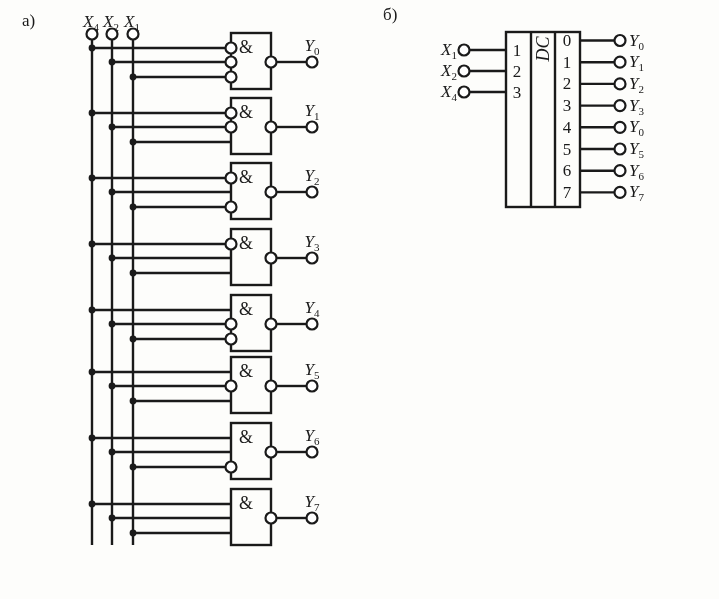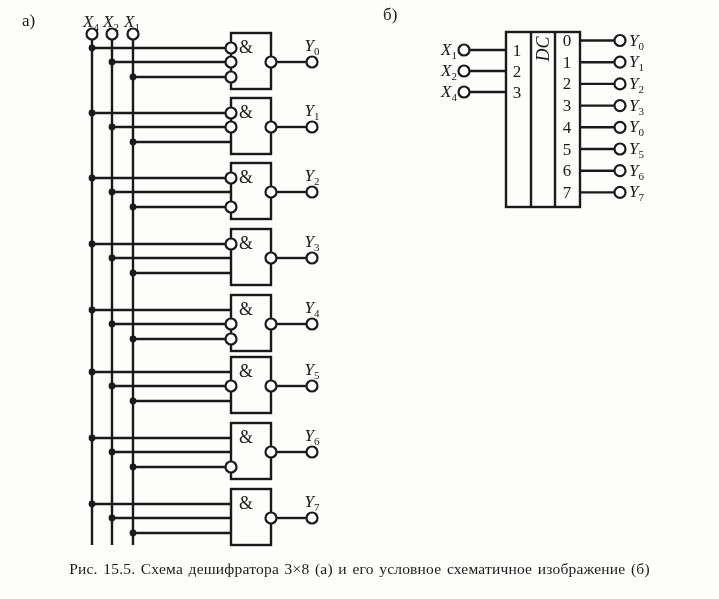--- a/index.html
+++ b/index.html
@@ -202,14 +202,13 @@
       <text x="629" y="154" fill="#1a1a1a" font-family="&quot;Liberation Serif&quot;, &quot;DejaVu Serif&quot;, serif" text-anchor="start" font-size="17" font-style="italic"><tspan>Y</tspan><tspan dy="4" font-size="11" font-style="normal">5</tspan></text>
       <text x="567" y="176.2" fill="#1a1a1a" font-family="&quot;Liberation Serif&quot;, &quot;DejaVu Serif&quot;, serif" text-anchor="middle" font-size="17">6</text>
       <line x1="580" y1="170.7" x2="614.5" y2="170.7" stroke="#1a1a1a" stroke-width="2.4"></line>
       <circle cx="620" cy="170.7" r="5.5" stroke="#1a1a1a" stroke-width="2.2" fill="#fff"></circle>
       <text x="629" y="175.7" fill="#1a1a1a" font-family="&quot;Liberation Serif&quot;, &quot;DejaVu Serif&quot;, serif" text-anchor="start" font-size="17" font-style="italic"><tspan>Y</tspan><tspan dy="4" font-size="11" font-style="normal">6</tspan></text>
       <text x="567" y="197.9" fill="#1a1a1a" font-family="&quot;Liberation Serif&quot;, &quot;DejaVu Serif&quot;, serif" text-anchor="middle" font-size="17">7</text>
       <line x1="580" y1="192.4" x2="614.5" y2="192.4" stroke="#1a1a1a" stroke-width="2.4"></line>
       <circle cx="620" cy="192.4" r="5.5" stroke="#1a1a1a" stroke-width="2.2" fill="#fff"></circle>
       <text x="629" y="197.4" fill="#1a1a1a" font-family="&quot;Liberation Serif&quot;, &quot;DejaVu Serif&quot;, serif" text-anchor="start" font-size="17" font-style="italic"><tspan>Y</tspan><tspan dy="4" font-size="11" font-style="normal">7</tspan></text>
     </svg>
-  <div class="caption">Рис. 15.5. Схема дешифратора 3×8 (а) и его условное схематичное изображение (б)</div>
 </div>
 
 </body></html>

